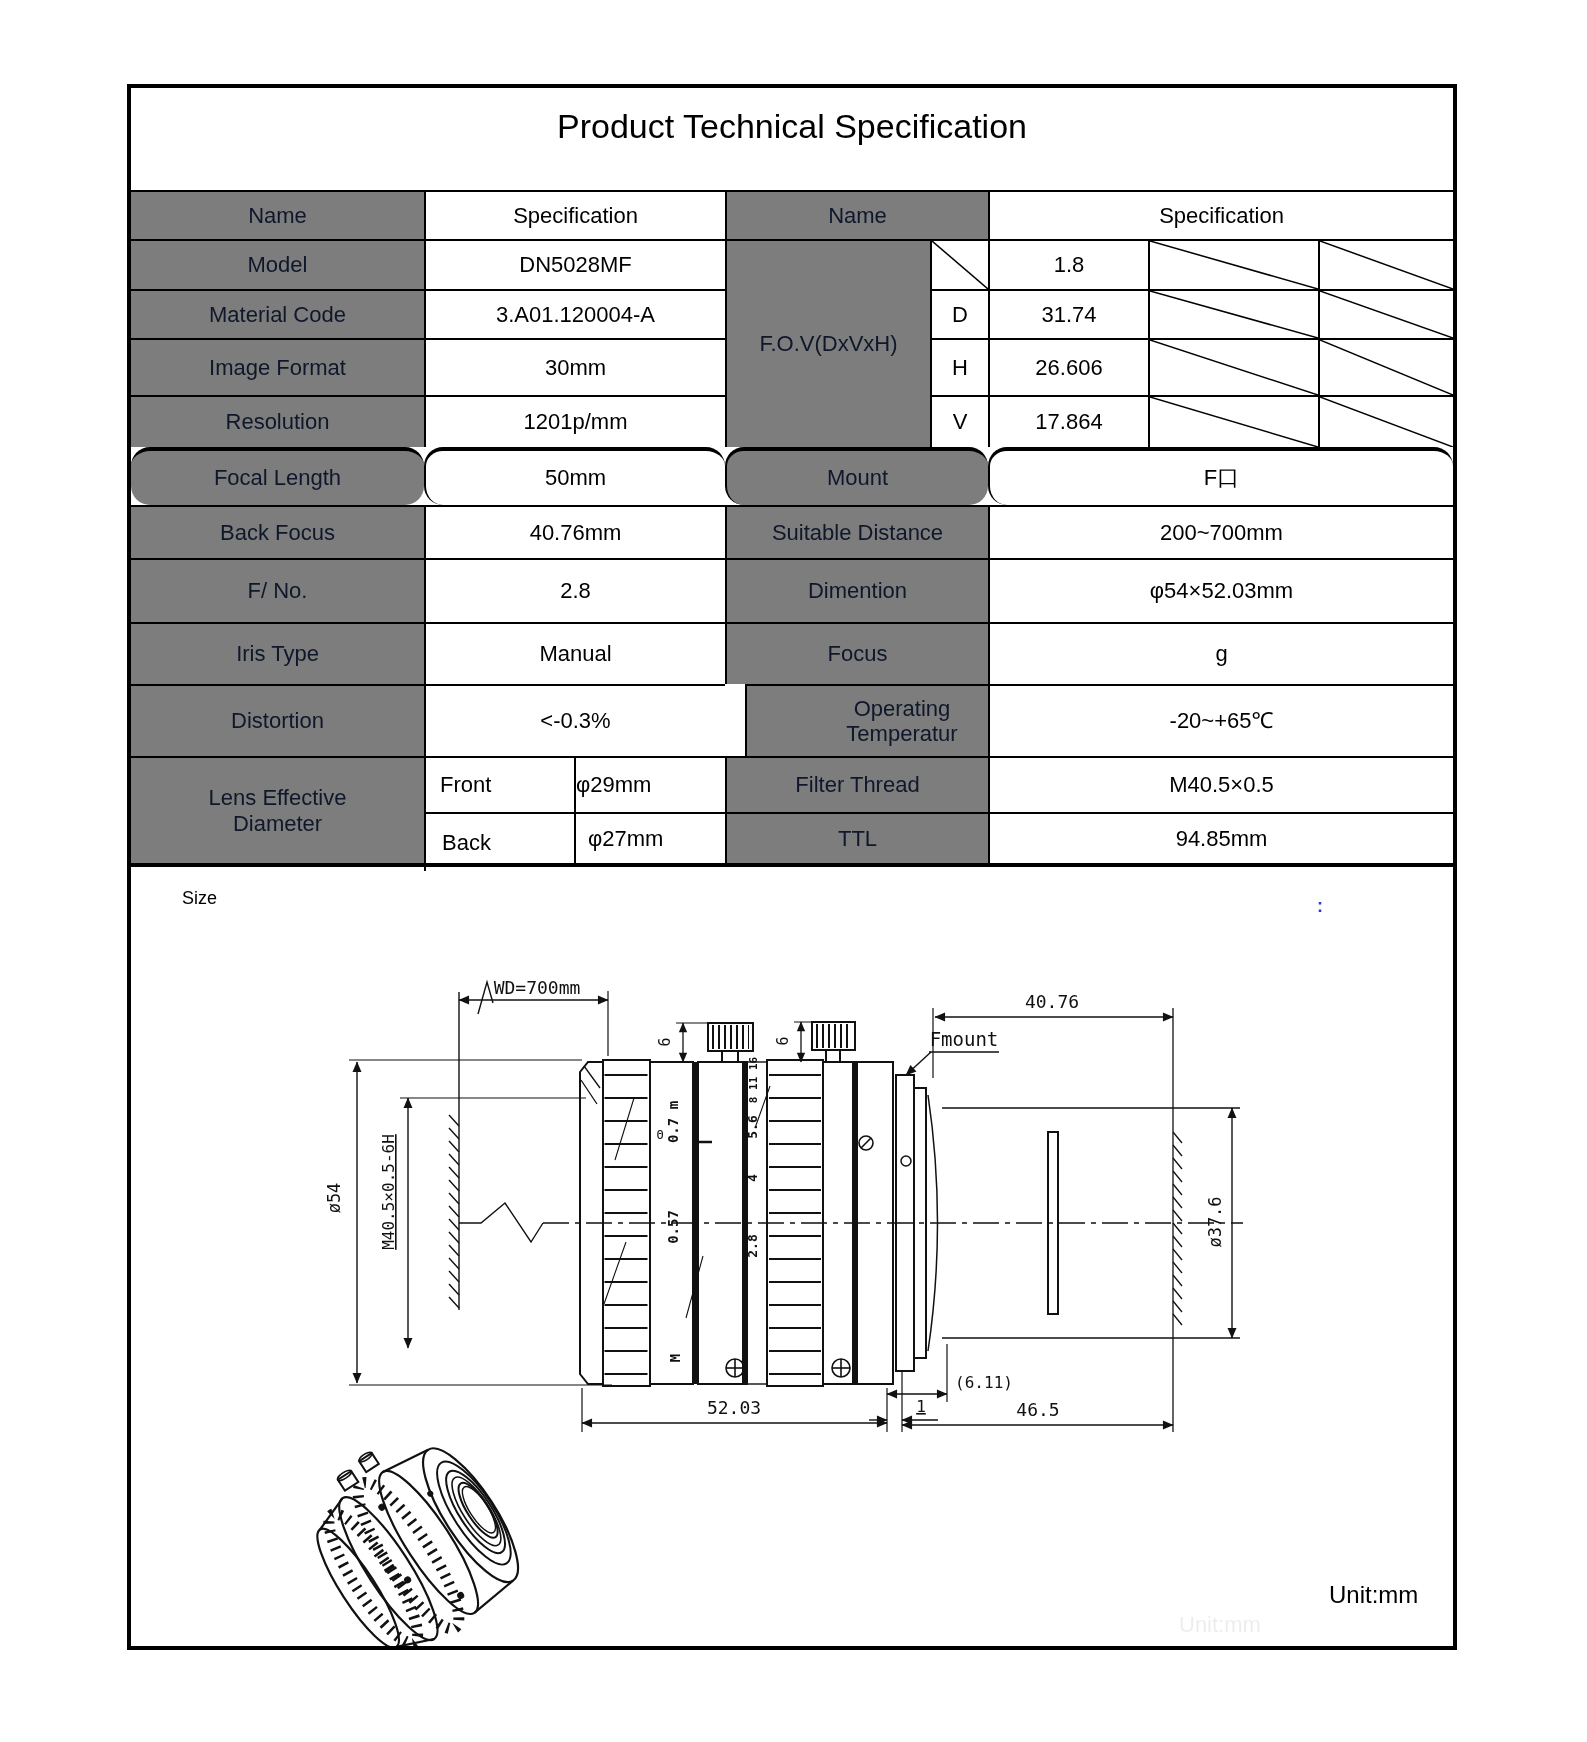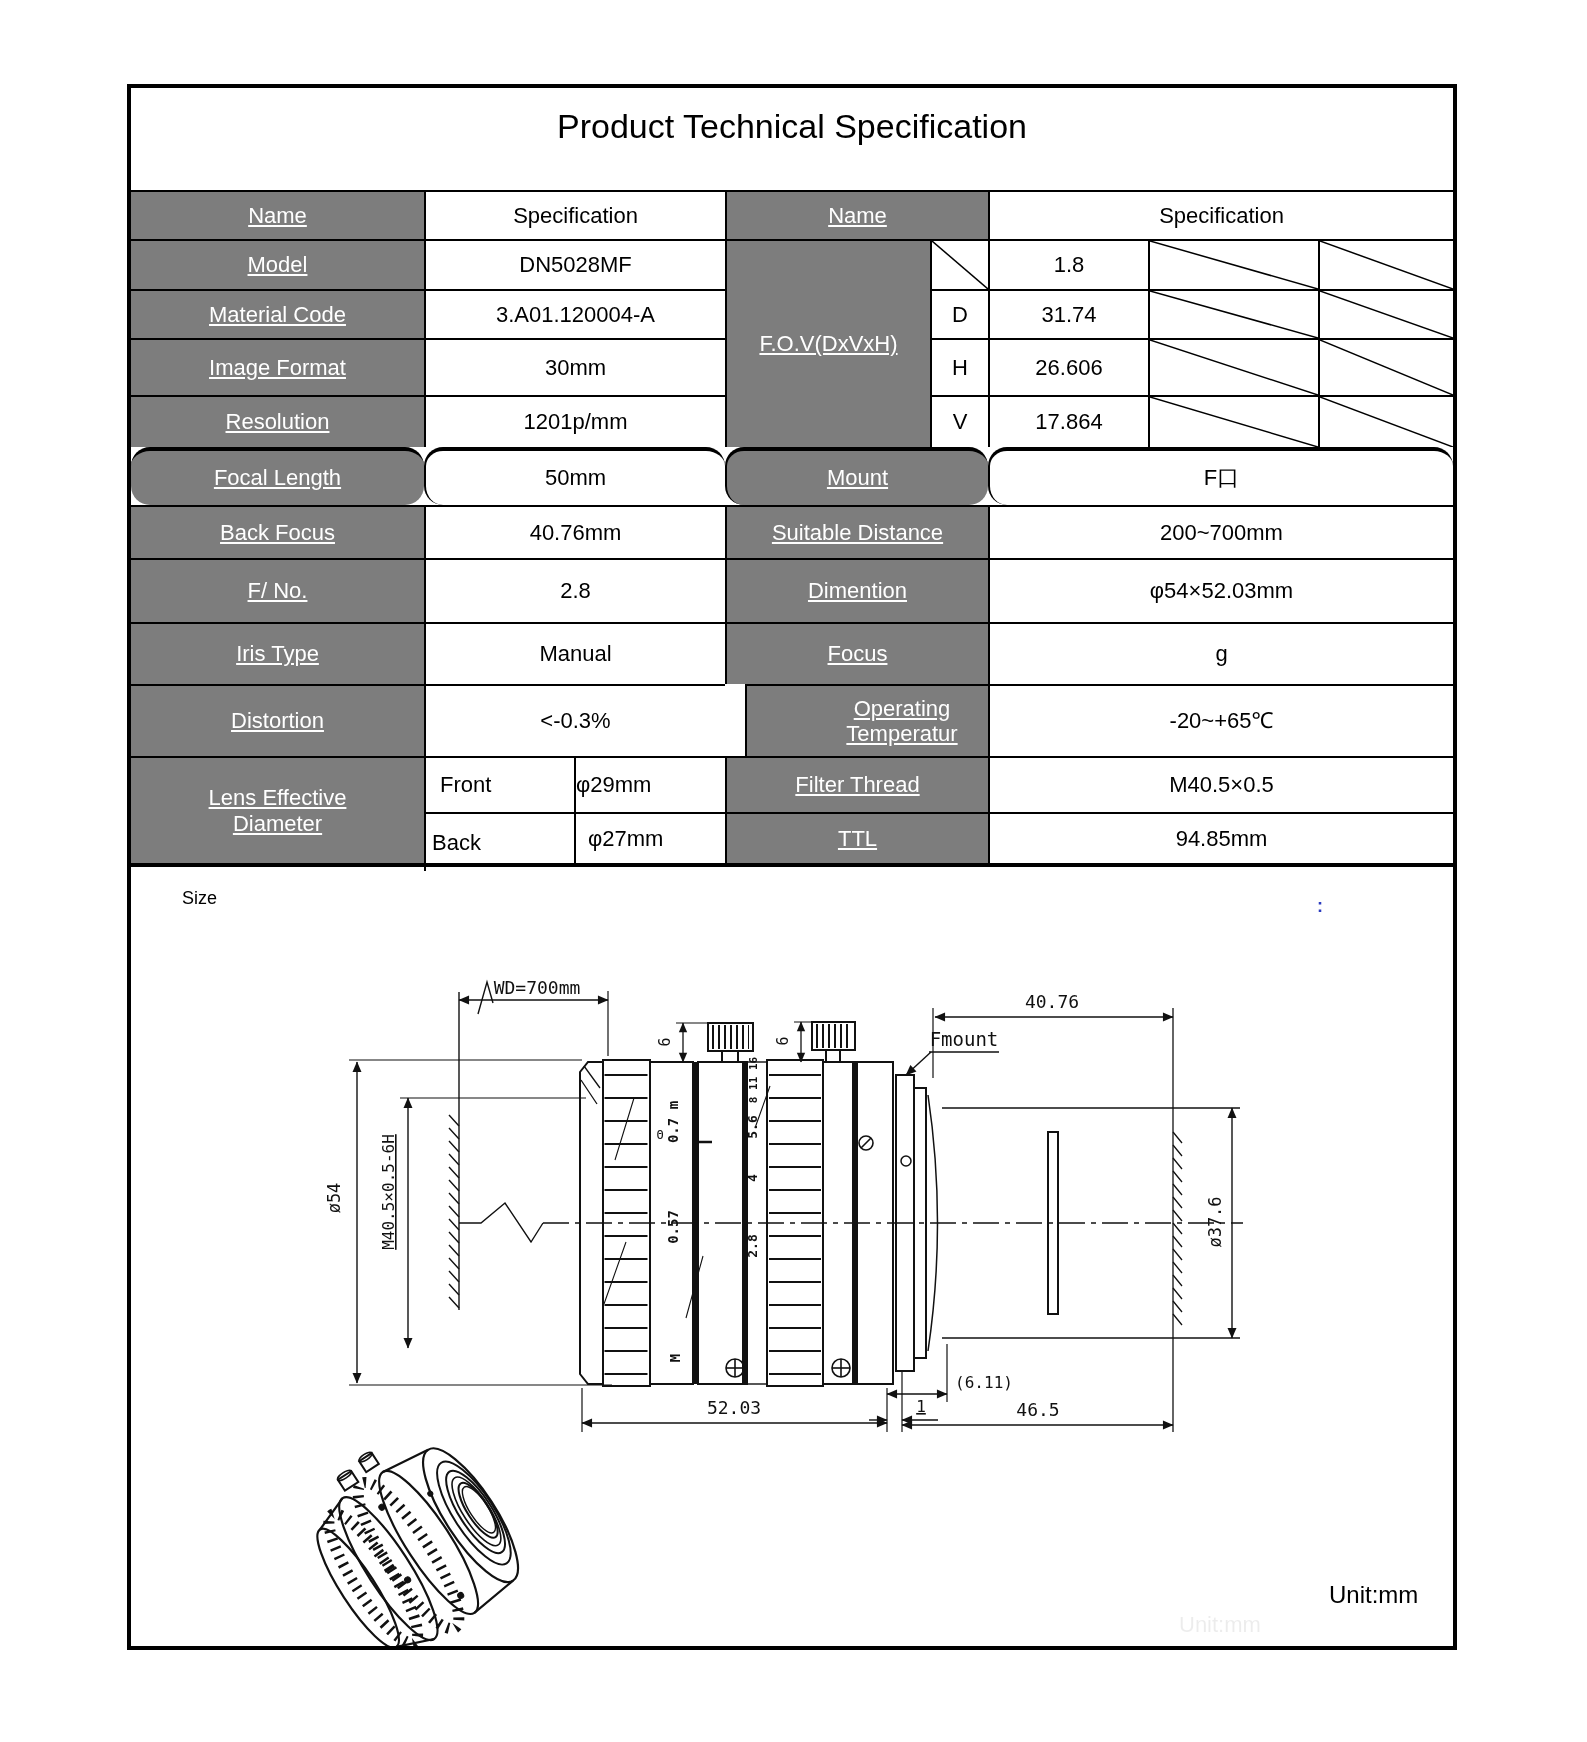--- a/index.html
+++ b/index.html
@@ -5,21 +5,21 @@
   html,body{margin:0;padding:0;background:#fff;}
   .page{position:relative;width:1587px;height:1742px;background:#fff;
         font-family:"Liberation Sans",sans-serif;color:#000;}
   .sheet{position:absolute;left:127px;top:84px;width:1322px;height:1558px;
          border:4px solid #000;background:#fff;}
   .cell{position:absolute;box-sizing:border-box;border-top:2px solid #000;border-left:2px solid #000;
         display:flex;align-items:center;justify-content:center;text-align:center;
         font-size:22px;line-height:1.15;overflow:hidden;}
   .nl{border-left:none;}
   .bt4{border-top-width:4px;border-radius:19px;}
-  .g{background:#7d7d7d;color:#ffffff;text-decoration:underline;}
+  .g{background:#7d7d7d;color:#0f172a;}
   .w{background:#fff;color:#000;}
   .narrow{display:inline-block;width:132px;}
   .narrow2{display:inline-block;width:170px;}
   .title{position:absolute;left:0;top:8px;width:1322px;height:60px;display:flex;
          align-items:center;justify-content:center;font-size:34px;color:#000;}
   .hdiv{position:absolute;left:0;top:775px;width:1322px;height:4px;background:#000;}
   .diagsvg{position:absolute;inset:0;width:100%;height:100%;}
   .lbl{position:absolute;font-size:18px;color:#000;}
   svg text{font-family:"DejaVu Sans Mono",monospace;fill:#111;}
 </style>
@@ -53,21 +53,21 @@
   <div class="cell g nl" style="left:0;top:534px;width:293px;height:62px">Iris Type</div>
   <div class="cell w" style="left:293px;top:534px;width:301px;height:62px">Manual</div>
   <div class="cell g nl" style="left:0;top:596px;width:293px;height:72px">Distortion</div>
   <div class="cell w" style="left:293px;top:596px;width:301px;height:72px">&lt;-0.3%</div>
 
   <div class="cell g nl" style="left:0;top:668px;width:293px;height:107px">
     <span class="narrow2">Lens Effective Diameter</span>
   </div>
   <div class="cell w" style="left:293px;top:668px;width:150px;height:56px;justify-content:flex-start;padding-left:14px">Front</div>
   <div class="cell w" style="left:443px;top:668px;width:151px;height:56px;justify-content:flex-start;padding-left:0">φ29mm</div>
-  <div class="cell w" style="left:293px;top:724px;width:150px;height:59px;justify-content:flex-start;padding-left:6px">Back</div>
+  <div class="cell w" style="left:293px;top:724px;width:150px;height:59px;justify-content:flex-start;padding-left:16px">Back</div>
   <div class="cell w" style="left:443px;top:724px;width:151px;height:51px;justify-content:flex-start;padding-left:12px">φ27mm</div>
 
   <div class="cell g" style="left:594px;top:151px;width:205px;height:208px">F.O.V(DxVxH)</div>
   <div class="cell w" style="left:799px;top:151px;width:58px;height:50px">
     <svg class="diagsvg" viewBox="0 0 100 100" preserveAspectRatio="none">
           <line x1="0" y1="0" x2="100" y2="100" stroke="#000" stroke-width="1.5" vector-effect="non-scaling-stroke"></line>
         </svg>
   </div>
   <div class="cell w" style="left:857px;top:151px;width:160px;height:50px">1.8</div>
   <div class="cell w" style="left:1017px;top:151px;width:170px;height:50px">

